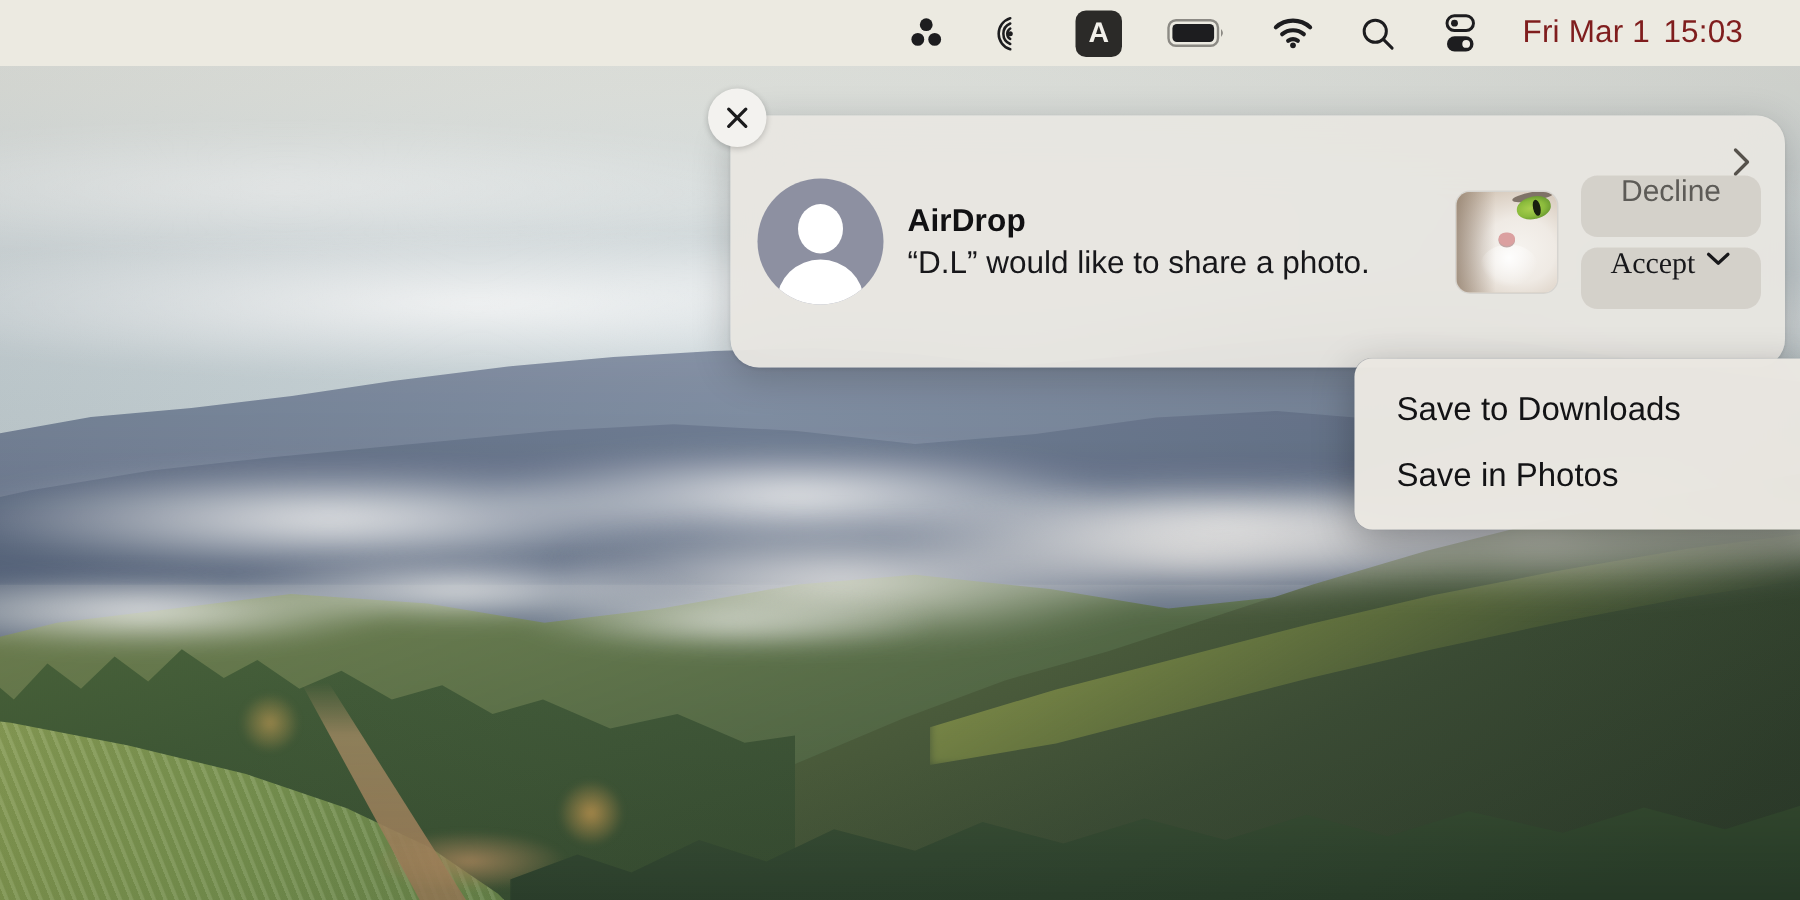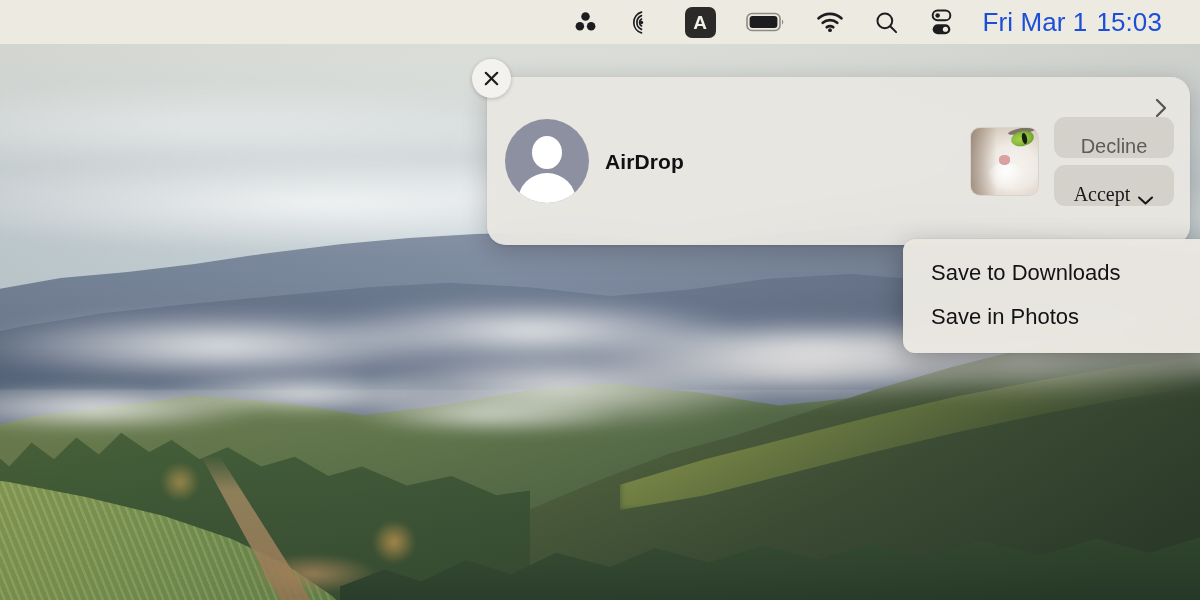--- a/index.html
+++ b/index.html
@@ -216,23 +216,23 @@
   }
   .mb-item {
     height: 44px;
     display: flex;
     align-items: center;
     justify-content: center;
     padding: 0 15px;
     color: #1d1d1f;
   }
   .mb-clock {
-    font-size: 26px;
+    font-size: 21px;
     letter-spacing: .1px;
-    color: #1d4ed8;
+    color: #7f1d1d;
     padding: 0 0 0 14px;
     white-space: nowrap;
   }
   .mb-clock .gap { display: inline-block; width: 9px; }
 
   
   .inputsrc {
     width: 31px; height: 31px;
     border-radius: 7px;
     background: #2b2a28;
@@ -397,21 +397,21 @@
   }
   .nbtn {
     min-width: 120px;
     height: 41px;
     border: none;
     border-radius: 11px;
     background: rgba(205,201,194,.72);
     font-family: "Liberation Sans", sans-serif;
     font-size: 20px;
     display: flex;
-    align-items: flex-end;
+    align-items: flex-start;
     justify-content: center;
     gap: 7px;
     padding: 0 16px;
     cursor: default;
   }
   .nbtn.decline { color: #5d5b57; }
   .nbtn.accept  { color: #18181b; font-family: Liberation Serif, serif; }
   .chev-dn { display: block; margin-top: 2px; }
 
   
@@ -539,20 +539,21 @@
 
     <div class="notif-inner">
 
       <div class="avatar">
         <div class="head"></div>
         <div class="body"></div>
       </div>
 
       <div class="notif-text">
         <div class="notif-title">AirDrop</div>
+        <div class="notif-body">“D.L” would like to share a photo.</div>
       </div>
 
       <div class="thumb">
         <div class="fur"></div>
         <div class="shade"></div>
         <div class="eyebrow"></div>
         <div class="eye"></div>
         <div class="pupil"></div>
         <div class="muzzle"></div>
         <div class="nose"></div>

